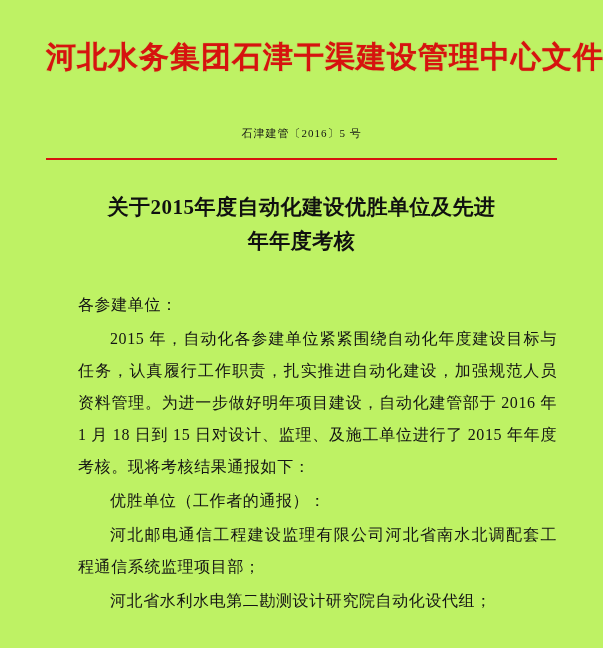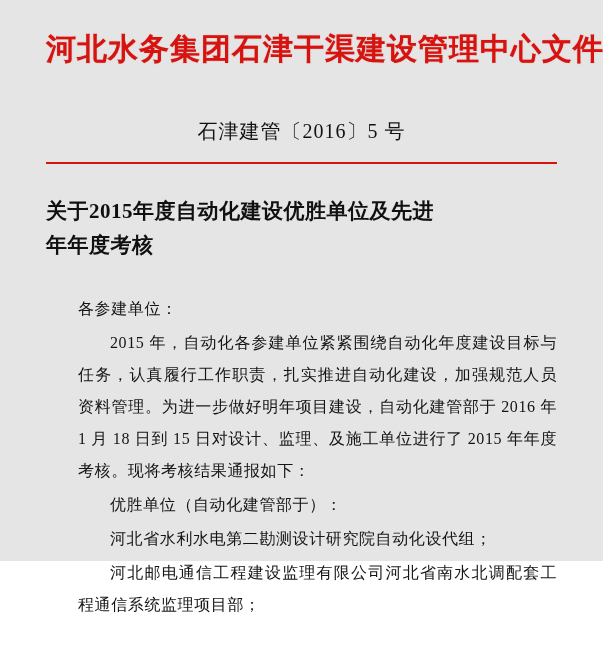--- a/index.html
+++ b/index.html
@@ -9,53 +9,54 @@
   body {
     width: 603px;
     height: 648px;
     background: #ffffff;
     font-family: "Liberation Serif", serif;
     overflow: hidden;
   }
   .page {
     position: relative;
     width: 603px;
-    height: 561px;
-    background: #e5e5e5;
+    height: 648px;
+    background: #bef264;
     box-sizing: border-box;
-    padding: 4px 46px;
+    padding: 12px 46px;
   }
   .doc-title {
     margin: 0;
     padding-top: 26px;
     text-align: center;
     color: #d6130f;
     font-family: "DejaVu Serif", "Liberation Serif", serif;
     font-weight: bold;
     font-size: 30px;
     letter-spacing: 1px;
     line-height: 1.25;
     white-space: nowrap;
     text-shadow: 0 0 1px rgba(214,19,15,0.5);
   }
   .doc-number {
     margin-top: 50px;
     text-align: center;
-    font-size: 20px;
+    font-size: 11px;
     color: #121212;
     letter-spacing: 1px;
   }
   .red-rule {
     margin-top: 17px;
     height: 2px;
     background: #d6130f;
     width: 100%;
   }
   .subject {
     margin-top: 30px;
+    text-align: center;
     font-size: 21px;
     font-weight: bold;
     color: #101010;
     line-height: 1.65;
     letter-spacing: 0.5px;
   }
   .body {
     margin-top: 30px;
     font-size: 16px;
     color: #141414;
@@ -86,18 +87,18 @@
   <div class="red-rule"></div>
 
   <div class="subject">
     <div>关于2015年度自动化建设优胜单位及先进</div>
     <div>年年度考核</div>
   </div>
 
   <div class="body">
     <p class="p-noindent">各参建单位：</p>
     <p class="p-indent">2015 年，自动化各参建单位紧紧围绕自动化年度建设目标与任务，认真履行工作职责，扎实推进自动化建设，加强规范人员资料管理。为进一步做好明年项目建设，自动化建管部于 2016 年 1 月 18 日到 15 日对设计、监理、及施工单位进行了 2015 年年度考核。现将考核结果通报如下：</p>
-    <p class="p-indent">优胜单位（自动化建管部于）：</p>
+    <p class="p-indent">优胜单位（工作者的通报）：</p>
+    <p class="p-indent">河北邮电通信工程建设监理有限公司河北省南水北调配套工程通信系统监理项目部；</p>
     <p class="p-indent">河北省水利水电第二勘测设计研究院自动化设代组；</p>
-    <p class="p-indent">河北邮电通信工程建设监理有限公司河北省南水北调配套工程通信系统监理项目部；</p>
   </div>
 
 </div>
 
 </body></html>

